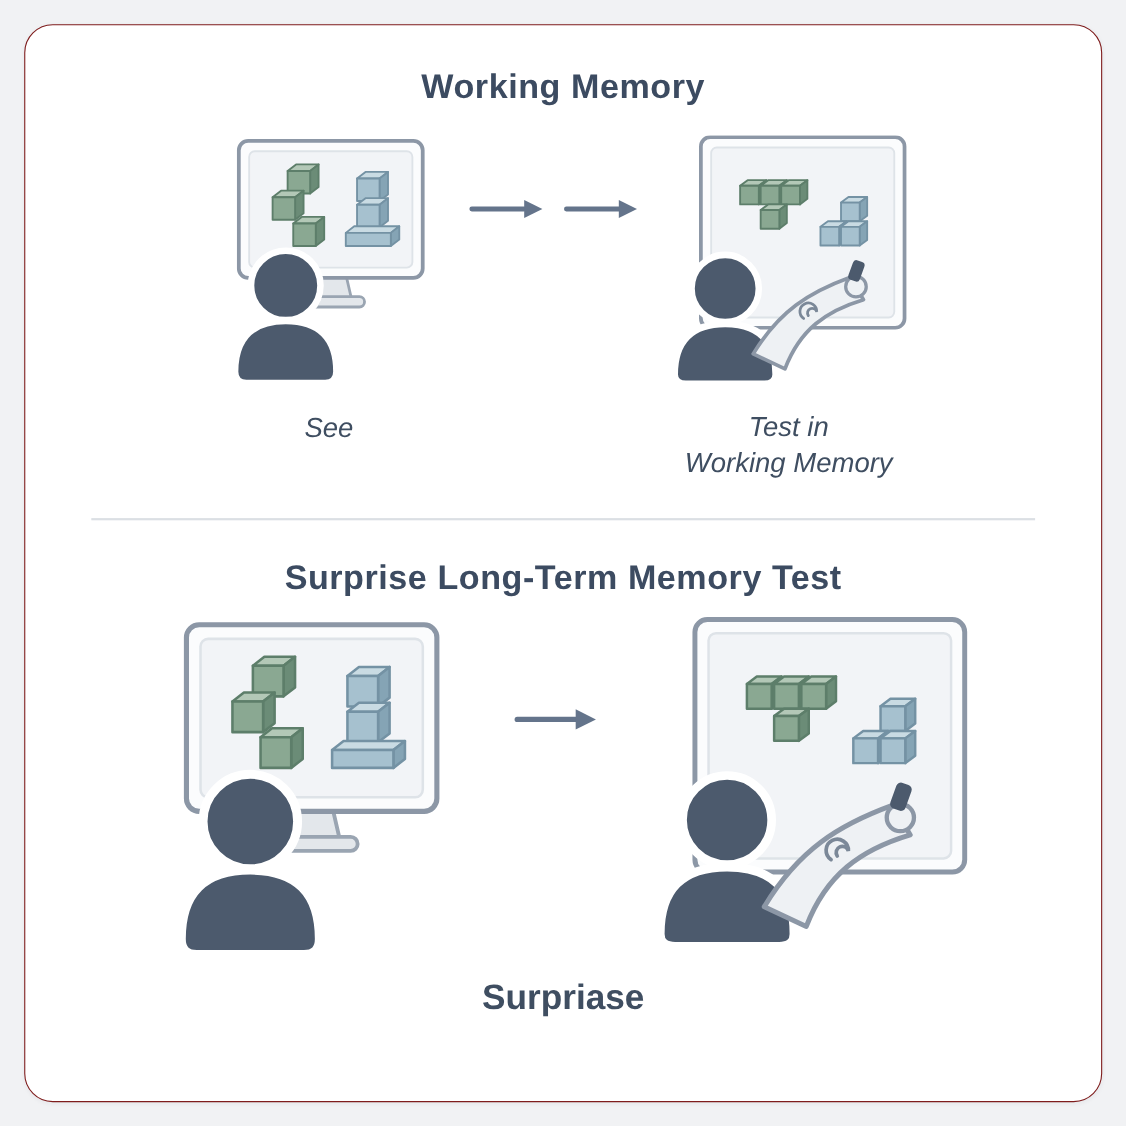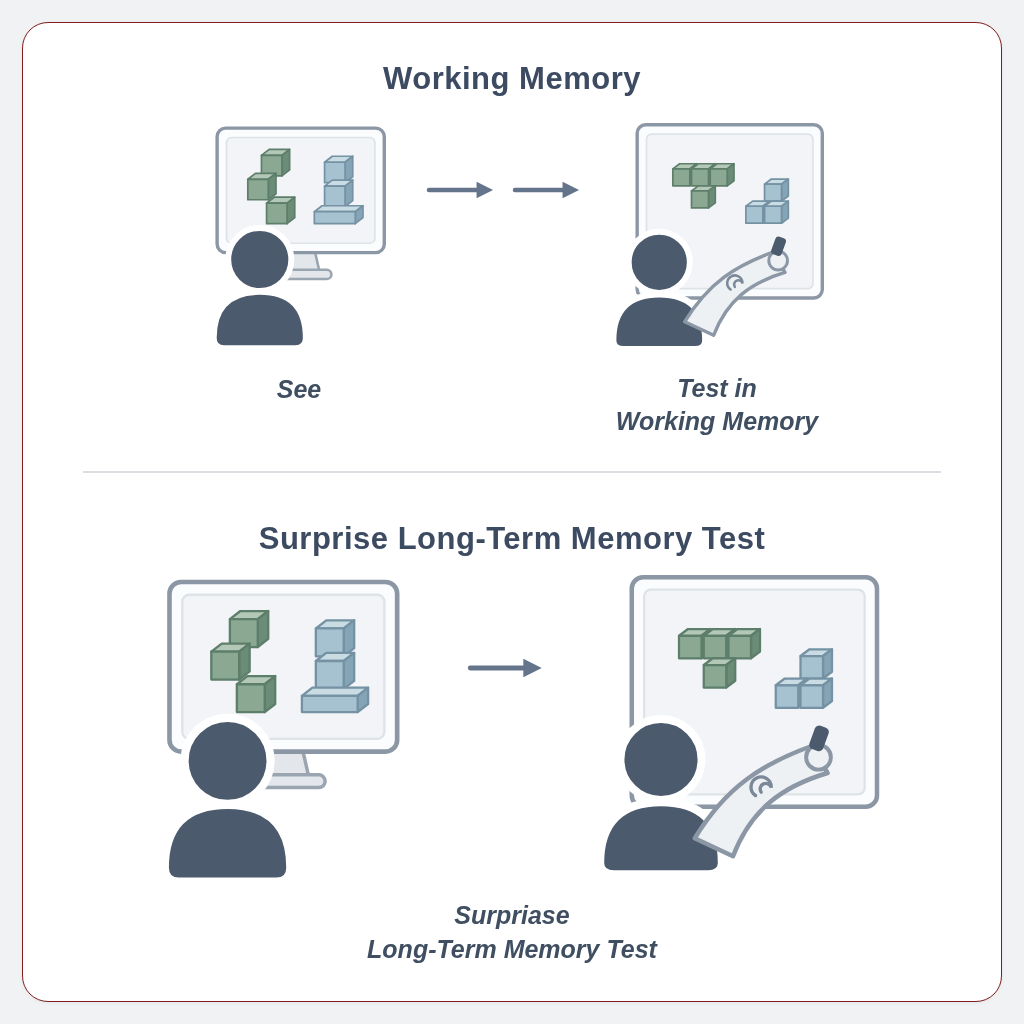--- a/index.html
+++ b/index.html
@@ -32,36 +32,35 @@
   .stage { display: flex; flex-direction: column; align-items: center; }
   .scene-svg { display: block; }
   .arrow-wrap { margin-top: 55px; }
   .arrow-wrap-b { margin-top: 80px; }
   .arrow-svg { width: 70px; height: 24px; display: block; }
   .arrow-svg-b { width: 96px; height: 26px; display: block; }
   .stage-label {
     margin-top: 18px;
     font-size: 25px;
     font-style: italic;
-    font-weight: 700;
+    font-weight: 400;
     color: var(--label-text, #3f4e61);
     text-align: center;
     line-height: 1.3;
   }
   .divider {
     border: none;
     border-top: 2px solid #dbdfe4;
     margin: 34px 40px 0 40px;
   }
-  .lt-title { margin-top: 48px; }
+  .lt-title { margin-top: 34px; }
   .caption {
     margin-top: 8px;
     text-align: center;
-    font-size: 25px;
-    font-style: italic;
+    font-size: 32px;
     font-weight: 600;
     color: var(--label-text, #3f4e61);
     line-height: 1.35;
   }
   
   .screen-outer { fill: var(--screen-fill, #fbfcfd); stroke: var(--screen-border, #8c97a6); stroke-width: 4; }
   .screen-inner { fill: #f2f4f7; stroke: #dee3e8; stroke-width: 2; }
   .stand { fill: #e3e7eb; stroke: #9aa5b2; stroke-width: 3; }
   .person { fill: var(--person-fill, #4c5a6d); stroke: #ffffff; stroke-width: 7; stroke-linejoin: round; }
   .g-top { fill: var(--green-top, #b3c8b7); }
@@ -239,17 +238,16 @@
 
       <div class="stage">
         <svg class="scene-svg" width="315" height="306" viewBox="0 0 280 272">
           <use href="#sym-scene-test"></use>
         </svg>
       </div>
     </div>
 
     <div class="caption">
       <span>Surpriase</span><br>
-      <span>Long-Term Memory Test</span>
     </div>
   </section>
 
 </div>
 
 </body></html>

